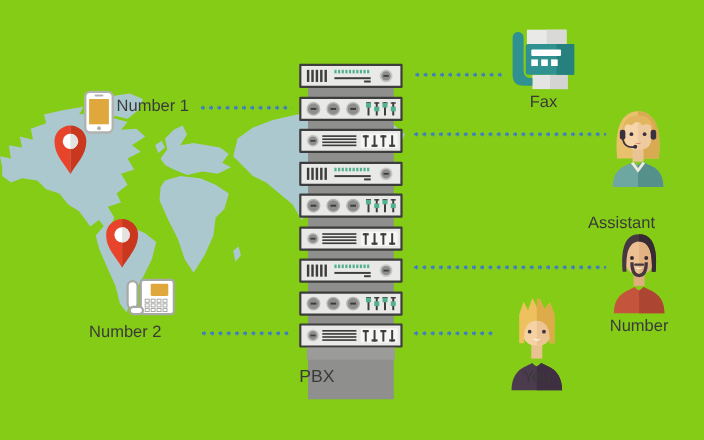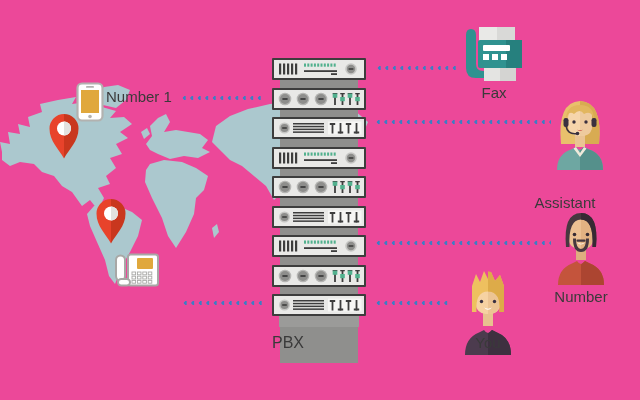--- a/index.html
+++ b/index.html
@@ -1,17 +1,17 @@
 <!DOCTYPE html>
 <html style="--map-teal: #abc8ce; --pin-red: #e8432b; --pin-red-dark: #c9371e; --dot-blue: #3e7dc4; --rack-dark: #3d3d3d; --rack-face: #e9e9e7; --rack-spine: #8f8f8d; --led-green: #52b18e; --gold: #e0a83c; --fax-teal: #2f9290; --fax-teal-dark: #26807e; --text: #3a3a3a;"><head>
 <meta charset="utf-8">
 <style>
   html,body{margin:0;padding:0;background:#fff;}
   .canvas{
-    position:relative;width:640px;height:400px;background:#ec4899;overflow:hidden;
+    position:relative;width:640px;height:400px;background:#84cc16;overflow:hidden;
     font-family:"Liberation Sans",sans-serif;color:var(--text,#3a3a3a);
   }
   .abs{position:absolute;}
   
   #world-map{left:0;top:82px;}
   .land{fill:var(--map-teal,#abc8ce);}
   
   .dotline{
     height:4px;
     background-image:radial-gradient(circle 1.7px at 3.5px 2px, var(--dot-blue,#3e7dc4) 98%, transparent 100%);
@@ -89,20 +89,21 @@
         <rect x="28.8" y="23.2" width="3.6" height="2.8"></rect>
         <rect x="34.2" y="23.2" width="3.6" height="2.8"></rect>
       <rect x="18" y="27.4" width="3.6" height="2.8"></rect>
         <rect x="23.4" y="27.4" width="3.6" height="2.8"></rect>
         <rect x="28.8" y="27.4" width="3.6" height="2.8"></rect>
         <rect x="34.2" y="27.4" width="3.6" height="2.8"></rect>
     </g>
     <rect x="2" y="2.5" width="9" height="25" rx="4.5" fill="#ffffff" stroke="#a8a8a6" stroke-width="2"></rect>
     <rect x="4" y="26" width="12" height="6.5" rx="3.2" fill="#ffffff" stroke="#a8a8a6" stroke-width="2"></rect>
   </svg>
+  <div class="abs lbl" style="left:81px;top:293px;">Number 2</div>
 
   <div class="abs rack">
     <div class="rack-spine"></div>
     <div class="rack-units" id="rack-units">
         <div class="rack-unit">
           <svg width="90" height="18" viewBox="0 0 90 18">
             <rect x="5" y="3.5" width="2.2" height="11" fill="#3d3d3d"></rect>
             <rect x="9" y="3.5" width="2.2" height="11" fill="#3d3d3d"></rect>
             <rect x="13" y="3.5" width="2.2" height="11" fill="#3d3d3d"></rect>
             <rect x="17" y="3.5" width="2.2" height="11" fill="#3d3d3d"></rect>

